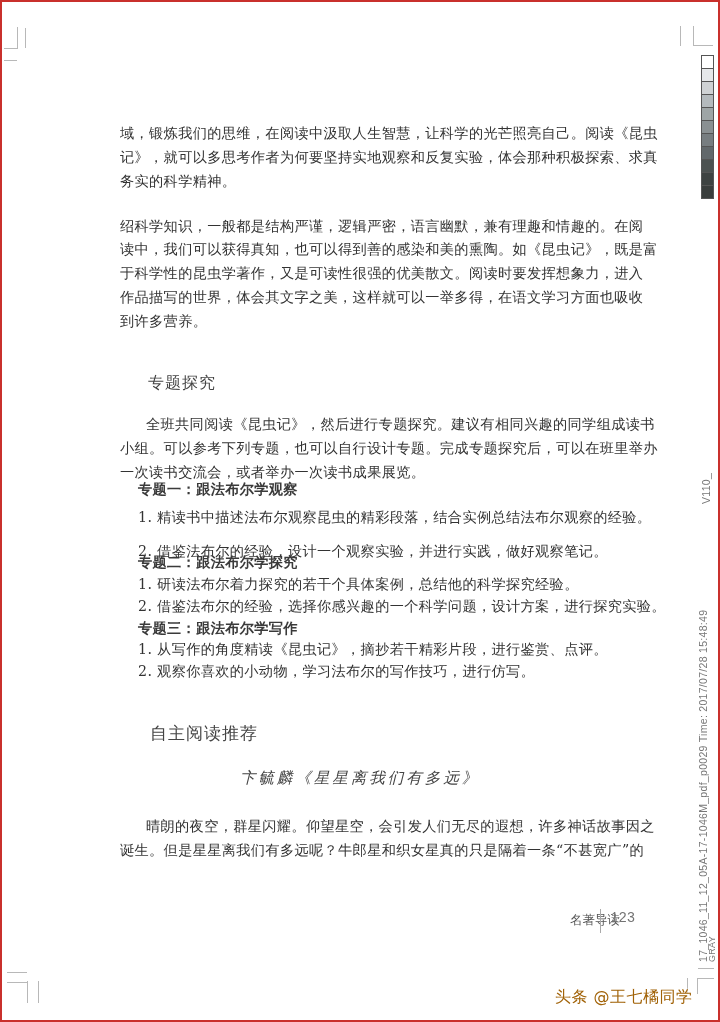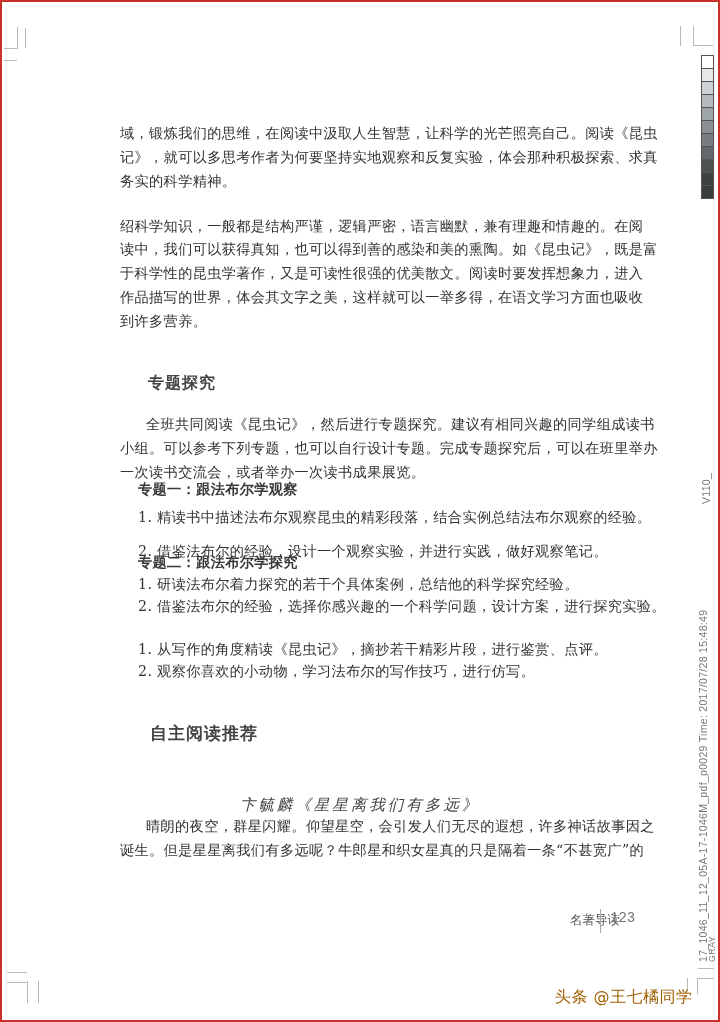--- a/index.html
+++ b/index.html
@@ -17,21 +17,21 @@
   .page { position: absolute; left: 0; top: 0; width: 720px; height: 1022px; }
   .line {
     position: absolute; left: 120px; width: 500px;
     font-size: 14.2px; line-height: 24px; height: 24px;
     white-space: nowrap; letter-spacing: 0.35px; color: #333;
   }
   .indent { left: 146px; }
   .sub { left: 138px; }
   .topic { left: 138px; font-weight: bold; color: #3a3a3a; }
   .h2 {
-    position: absolute; left: 148px; font-size: 16px; font-weight: bold;
+    position: absolute; left: 148px; font-size: 16px; font-weight: normal;
     color: #444; letter-spacing: 1px; text-align: center;
   }
   .h2b { left: 150px; font-size: 17px; }
   .booktitle {
     position: absolute; left: 0; width: 720px; text-align: center;
     font-size: 15.5px; letter-spacing: 3px; color: #444;
     font-family: "DejaVu Serif", serif; font-style: italic;
   }
   .footer-label { position: absolute; left: 542px; top: 912px; font-size: 12.5px; color: #555; margin-left: 28px; }
   .footer-sep { position: absolute; left: 600px; top: 909px; width: 1px; height: 24px; background: #aaa; }
@@ -105,25 +105,26 @@
   <div class="line" style="top:460px;">一次读书交流会，或者举办一次读书成果展览。</div>
 
   <div class="line topic" style="top:477px;">专题一：跟法布尔学观察</div>
   <div class="line sub" style="top:505px;">1. 精读书中描述法布尔观察昆虫的精彩段落，结合实例总结法布尔观察的经验。</div>
   <div class="line sub" style="top:528px;margin-top:11px;">2. 借鉴法布尔的经验，设计一个观察实验，并进行实践，做好观察笔记。</div>
 
   <div class="line topic" style="top:550px;">专题二：跟法布尔学探究</div>
   <div class="line sub" style="top:572px;">1. 研读法布尔着力探究的若干个具体案例，总结他的科学探究经验。</div>
   <div class="line sub" style="top:594px;">2. 借鉴法布尔的经验，选择你感兴趣的一个科学问题，设计方案，进行探究实验。</div>
 
+  <div class="line topic" style="top:616px;">专题三：跟法布尔学写作</div>
   <div class="line sub" style="top:637px;">1. 从写作的角度精读《昆虫记》，摘抄若干精彩片段，进行鉴赏、点评。</div>
   <div class="line sub" style="top:659px;">2. 观察你喜欢的小动物，学习法布尔的写作技巧，进行仿写。</div>
 
   <div class="h2 h2b" style="top:722px;">自主阅读推荐</div>
-  <div class="booktitle" style="top:768px;margin-top:27px;">卞毓麟《星星离我们有多远》</div>
+  <div class="booktitle" style="top:768px;">卞毓麟《星星离我们有多远》</div>
 
   <div class="line indent" style="top:814px;">晴朗的夜空，群星闪耀。仰望星空，会引发人们无尽的遐想，许多神话故事因之</div>
   <div class="line" style="top:838px;">诞生。但是星星离我们有多远呢？牛郎星和织女星真的只是隔着一条“不甚宽广”的</div>
 
   <div class="footer-label">名著导读</div>
   <div class="footer-sep"></div>
   <div class="footer-num">123</div>
 
   <div class="vtext" style="left:700px;top:504px;">V110_</div>
   <div class="vtext" style="left:697px;top:962px;">17_1046_11_12_05A-17-1046M_pdf_p0029 Time: 2017/07/28 15:48:49</div>

